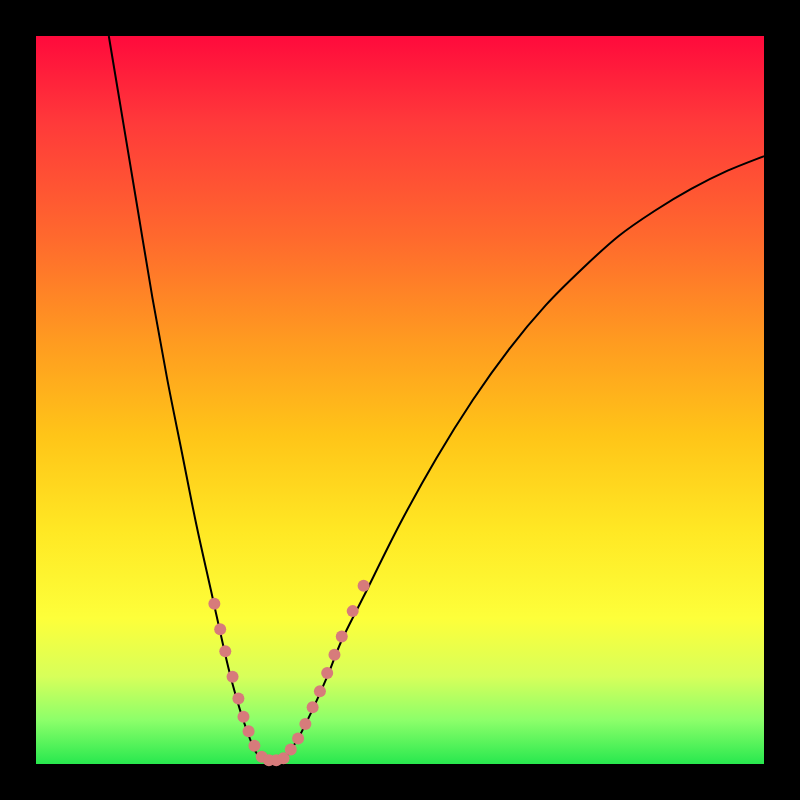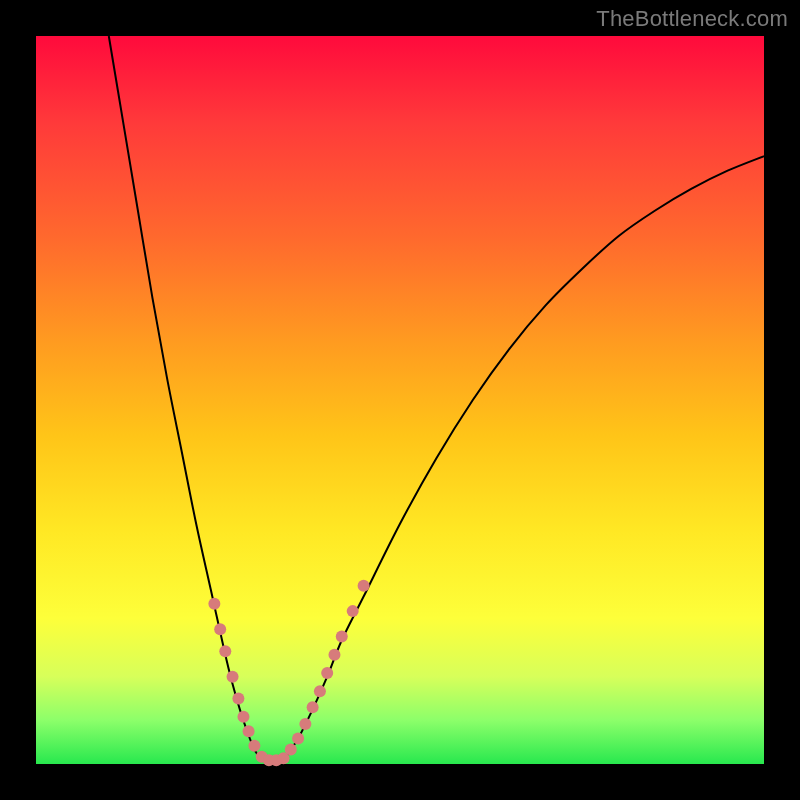--- a/index.html
+++ b/index.html
@@ -91,14 +91,13 @@
           <circle cx="276.64" cy="671.216" r="6" class="dot"></circle>
           <circle cx="283.92" cy="655.2" r="6" class="dot"></circle>
           <circle cx="291.2" cy="637" r="6" class="dot"></circle>
           <circle cx="298.47999999999996" cy="618.8" r="6" class="dot"></circle>
           <circle cx="305.76" cy="600.6" r="6" class="dot"></circle>
           <circle cx="316.68" cy="575.12" r="6" class="dot"></circle>
           <circle cx="327.6" cy="549.64" r="6" class="dot"></circle>
         </g>
     </svg>
   </div>
-  <div class="watermark">TheBottleneck.com</div>
 </div>
 
 </body></html>

